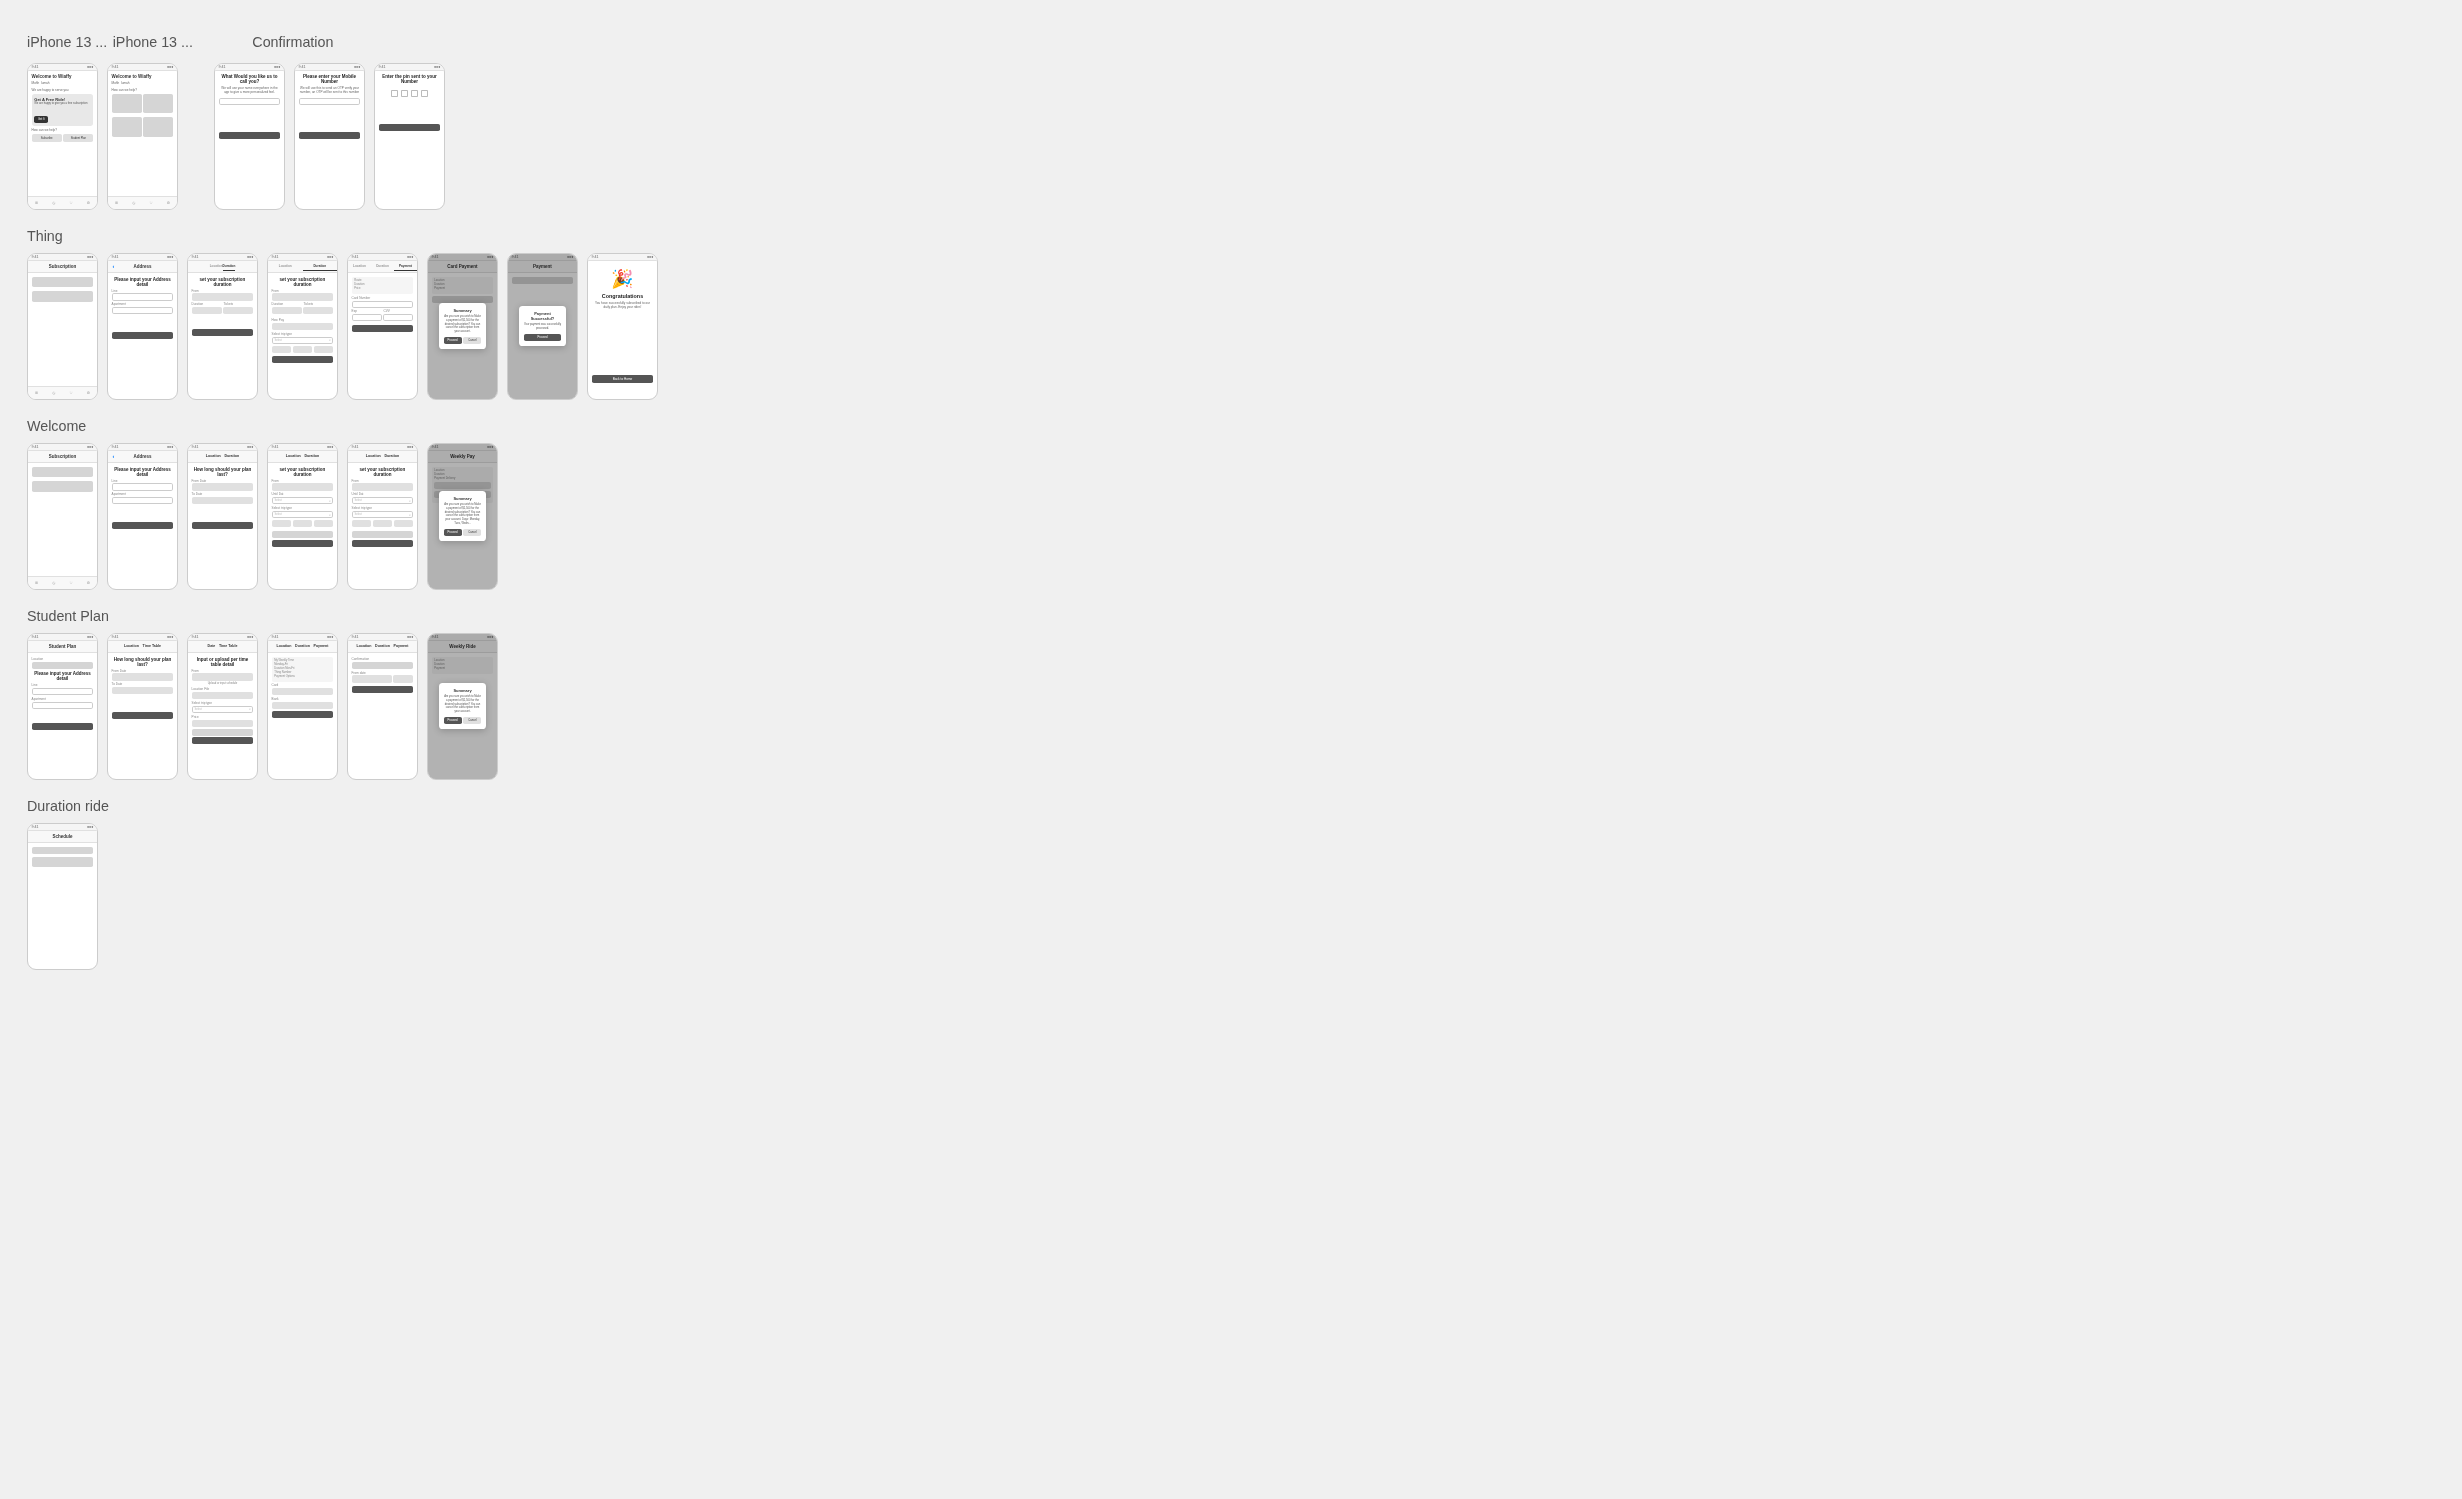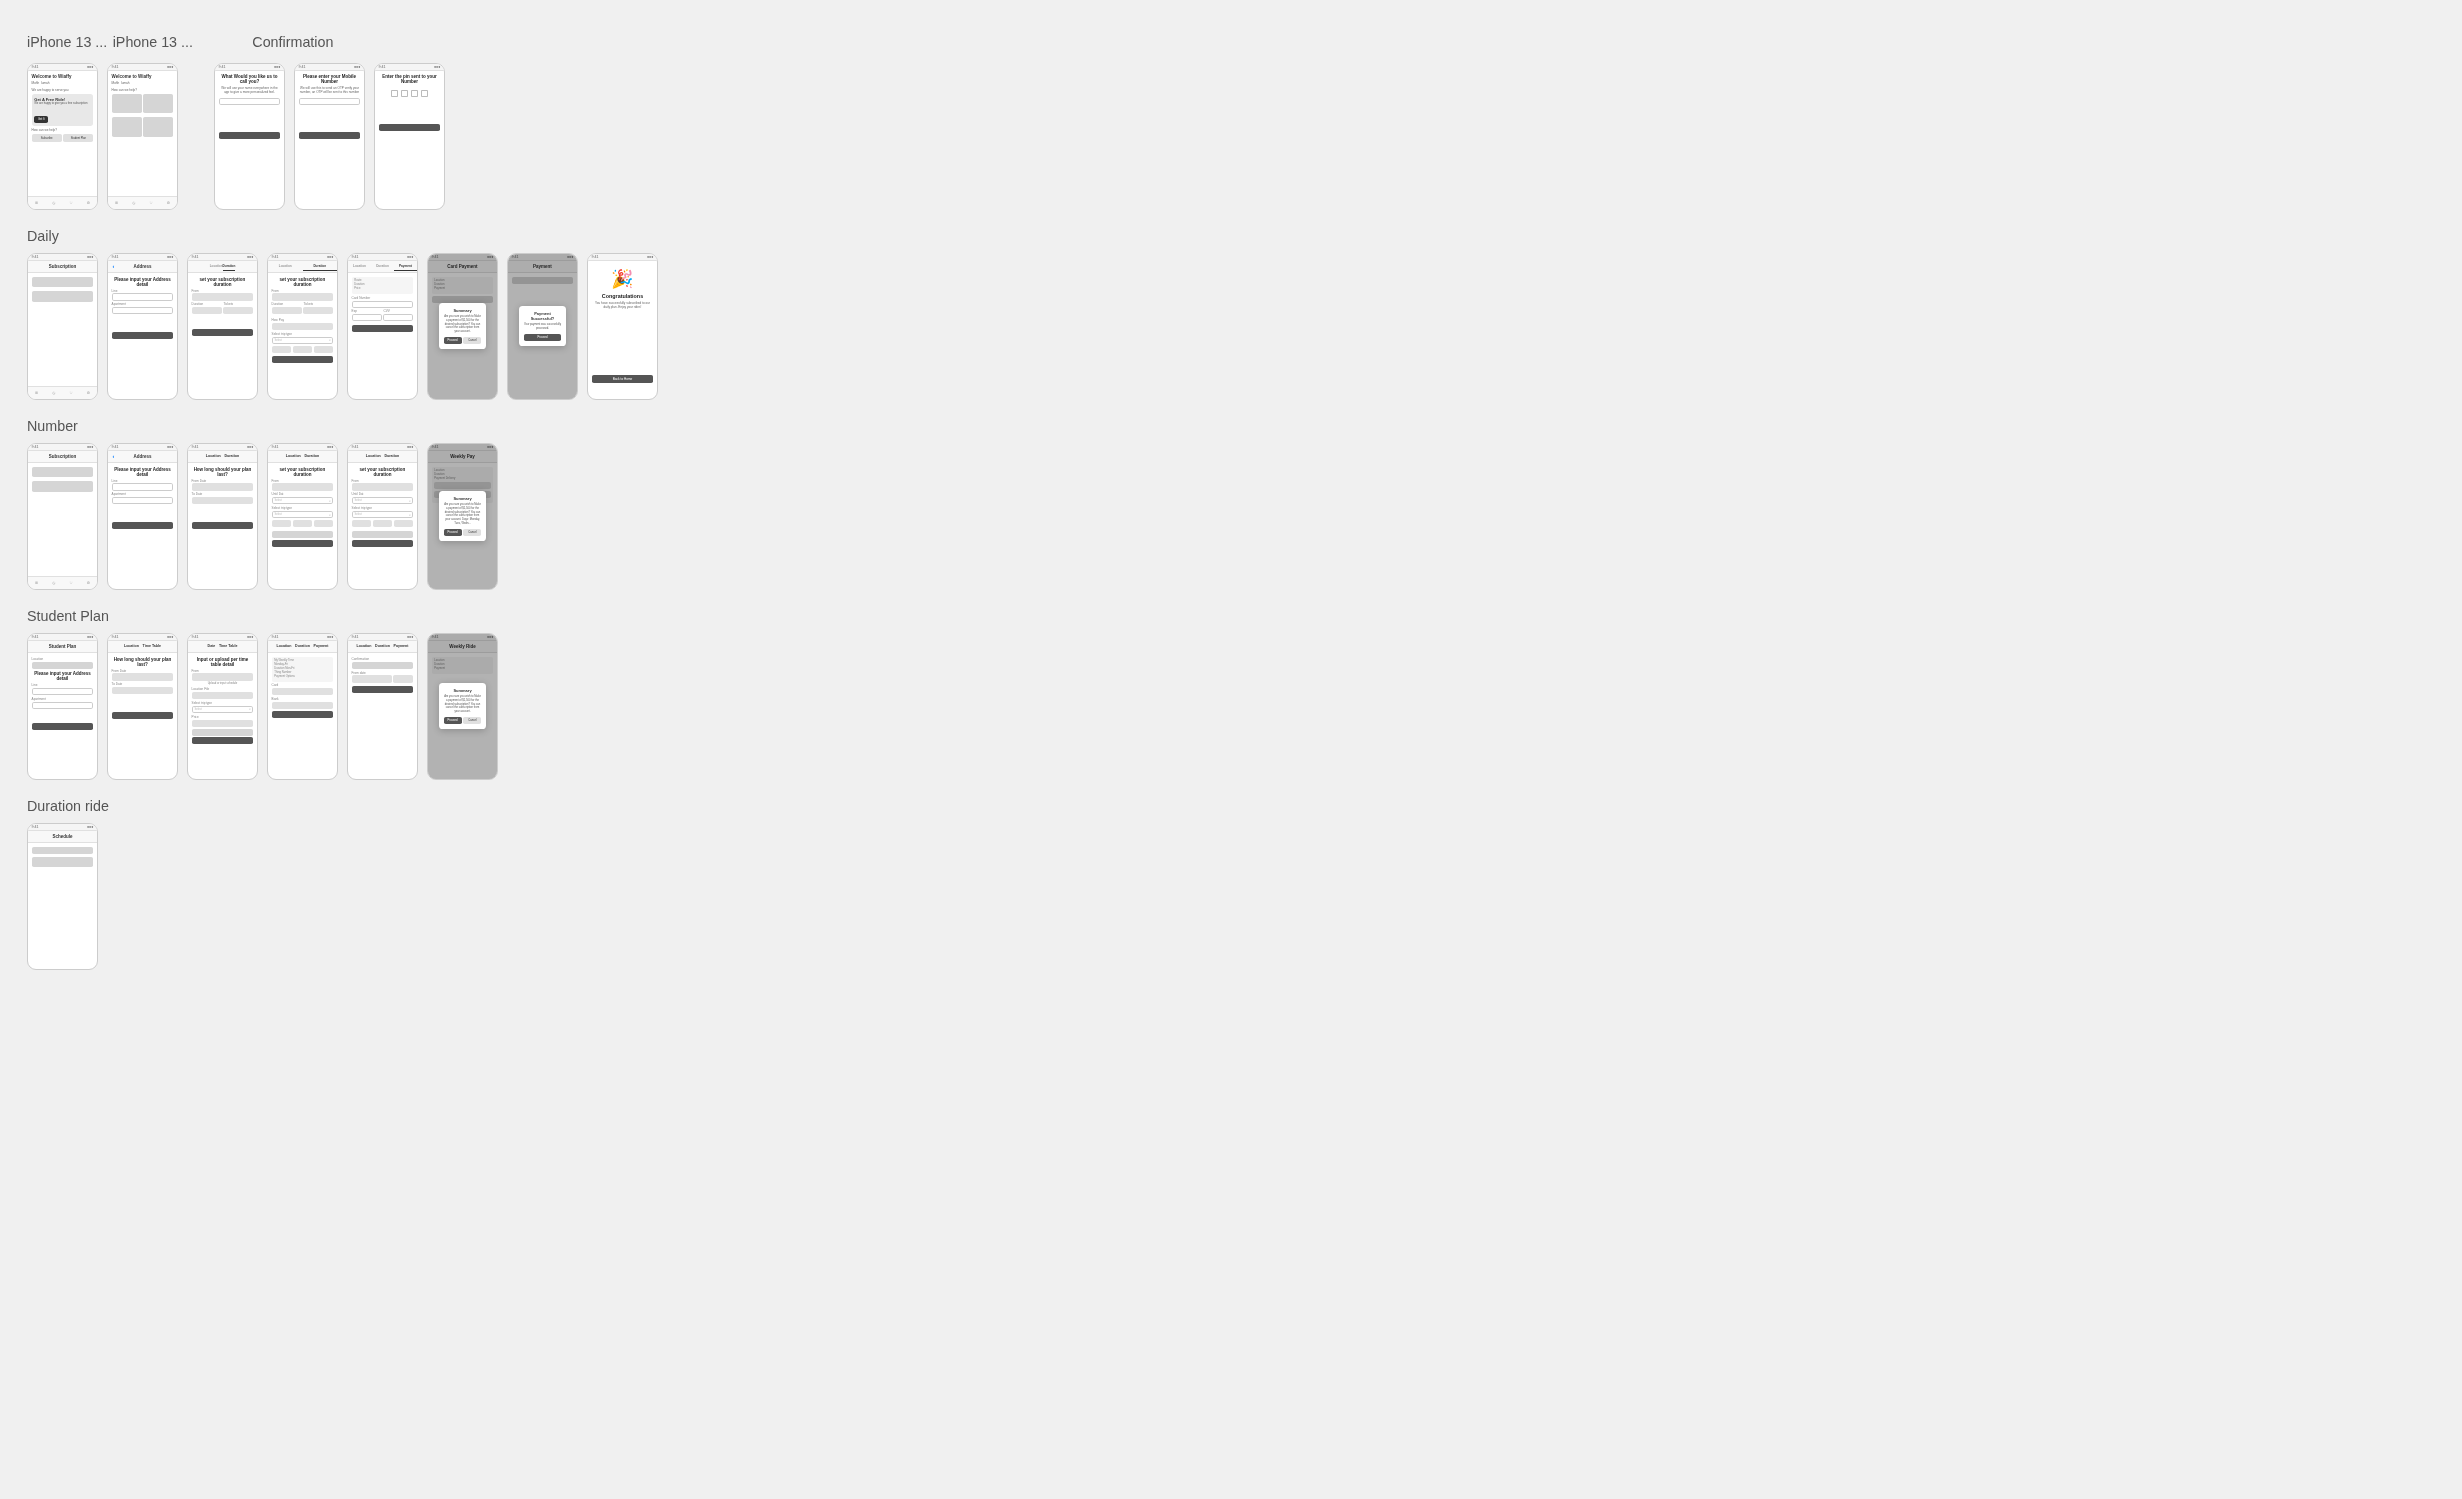--- a/index.html
+++ b/index.html
@@ -508,21 +508,21 @@
         <div class="pin-box"></div>
       </div>
       <div style="margin-top: 27px;">
         <div class="wf-btn-dark"></div>
       </div>
     </div>
   </div>
 
 </div>
 
-<div class="section-label">Daily</div>
+<div class="section-label">Thing</div>
 
 <div class="section-row">
 
   <div class="phone phone-md">
     <div class="status-bar">
         <span>9:41</span>
         <span>●●●</span>
       </div>
     <div class="nav-bar">Subscription</div>
     <div class="content-area" style="padding-bottom:14.3px;">
@@ -738,21 +738,21 @@
     </div>
     <div style="position:absolute;bottom:14.3px;left:3.6px;right:3.6px;">
       <div class="wf-btn-dark">
         <div style="font-size:3.1px;color:#fff;text-align:center;padding-top:1.8px;">Back to Home</div>
       </div>
     </div>
   </div>
 
 </div>
 
-<div class="section-label">Number</div>
+<div class="section-label">Welcome</div>
 
 <div class="section-row">
 
   <div class="phone phone-md">
     <div class="status-bar">
         <span>9:41</span>
         <span>●●●</span>
       </div>
     <div class="nav-bar">Subscription</div>
     <div class="content-area" style="padding-bottom:14.3px;">

